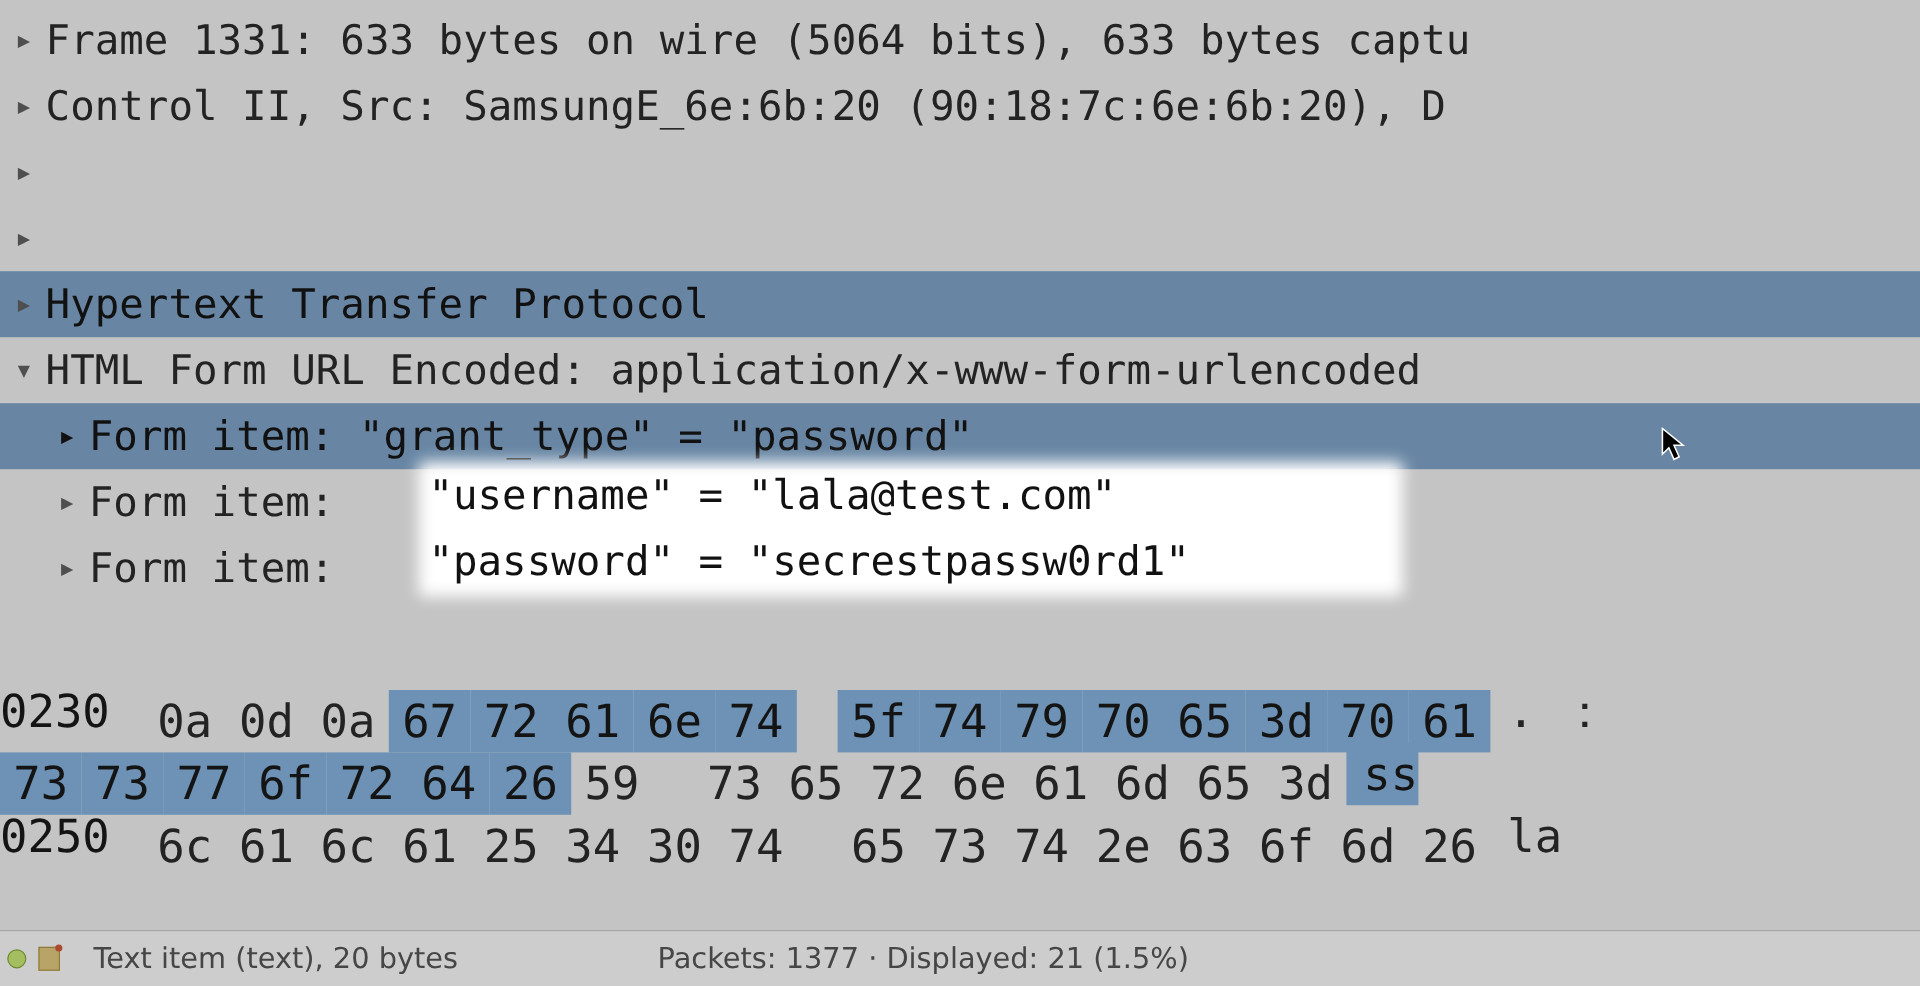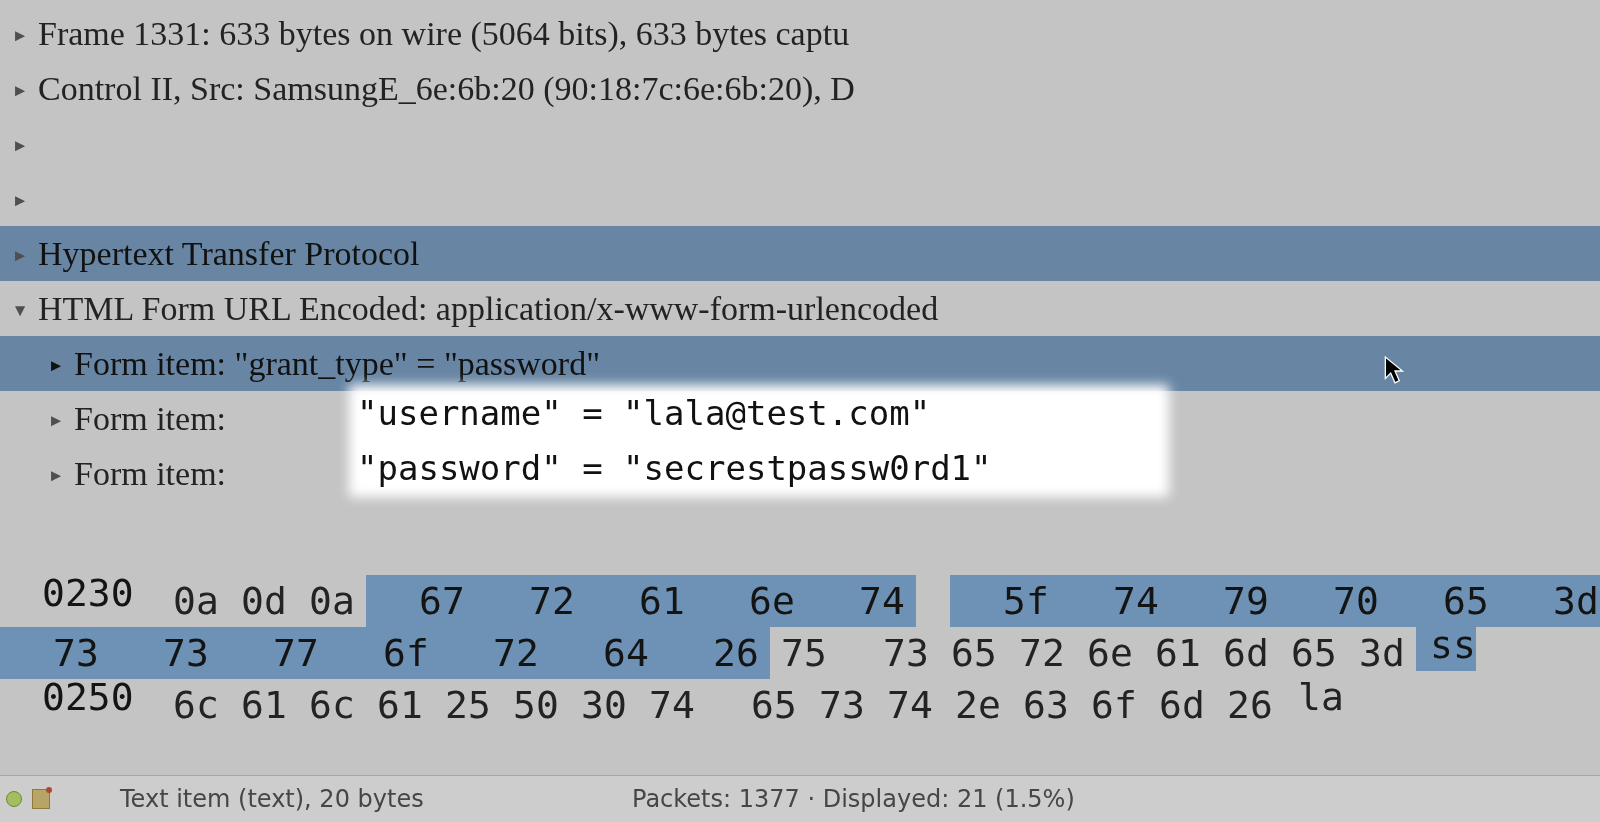--- a/index.html
+++ b/index.html
@@ -35,21 +35,20 @@
     min-width: 36px;
     text-align: center;
     color: #555;
     font-size: 26px;
     line-height: 1;
   }
   .row-text {
     flex: 1;
     overflow: hidden;
     text-overflow: clip;
-    font-family: Liberation Serif, serif;
   }
   .row-http {
     background: #7396b8;
     color: #0d0d0d;
   }
   .row-form-selected {
     background: #7396b8;
     color: #0d0d0d;
     padding-left: 38px;
   }
@@ -71,56 +70,53 @@
   .hex-row {
     display: flex;
     height: 52px;
     align-items: center;
     white-space: pre;
   }
   .hex-offset {
     width: 120px;
     min-width: 120px;
     color: #111;
-    margin-left: 42px;
   }
   .hex-bytes {
     display: flex;
   }
   .byte {
     width: 68px;
     text-align: center;
     margin-top: 16px;
   }
   .hex-gap {
     width: 34px;
   }
   .hl {
     background: #78a4cc;
     color: #111;
-    padding-left: 42px;
   }
   .ascii {
     padding-left: 14px;
   }
 
   .status-bar {
     position: absolute;
     bottom: 0;
     left: 0;
     right: 0;
     height: 46px;
     background: #e8e8e8;
     border-top: 1px solid #bcbcbc;
     display: flex;
     align-items: center;
     font-family: "DejaVu Sans", Arial, sans-serif;
     font-size: 24px;
     color: #4b4b4b;
-    gap: 42px;
   }
   .status-icons {
     display: flex;
     align-items: center;
     gap: 10px;
     padding-left: 6px;
     width: 60px;
   }
   .dot {
     width: 14px;
@@ -264,21 +260,21 @@
 
   <div class="hex-row">
     <span class="hex-bytes">
       <span class="byte hl">73</span>
       <span class="byte hl">73</span>
       <span class="byte hl">77</span>
       <span class="byte hl">6f</span>
       <span class="byte hl">72</span>
       <span class="byte hl">64</span>
       <span class="byte hl">26</span>
-      <span class="byte">75</span>
+      <span class="byte">59</span>
       <span class="hex-gap"></span>
       <span class="byte">73</span>
       <span class="byte">65</span>
       <span class="byte">72</span>
       <span class="byte">6e</span>
       <span class="byte">61</span>
       <span class="byte">6d</span>
       <span class="byte">65</span>
       <span class="byte">3d</span>
     </span>
@@ -286,21 +282,21 @@
   </div>
 
   <div class="hex-row">
     <span class="hex-offset">0250</span>
     <span class="hex-bytes">
       <span class="byte">6c</span>
       <span class="byte">61</span>
       <span class="byte">6c</span>
       <span class="byte">61</span>
       <span class="byte">25</span>
-      <span class="byte">50</span>
+      <span class="byte">34</span>
       <span class="byte">30</span>
       <span class="byte">74</span>
       <span class="hex-gap"></span>
       <span class="byte">65</span>
       <span class="byte">73</span>
       <span class="byte">74</span>
       <span class="byte">2e</span>
       <span class="byte">63</span>
       <span class="byte">6f</span>
       <span class="byte">6d</span>

